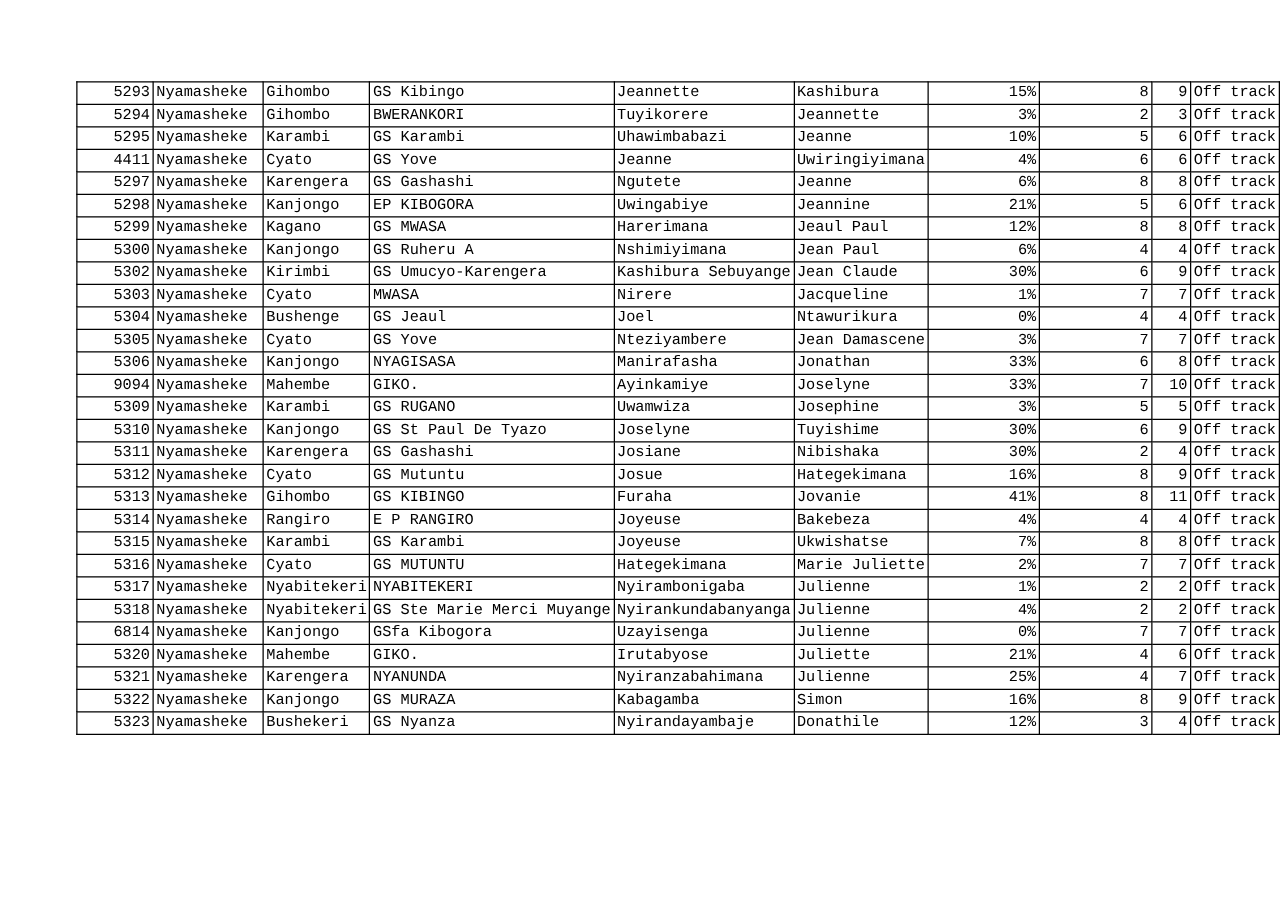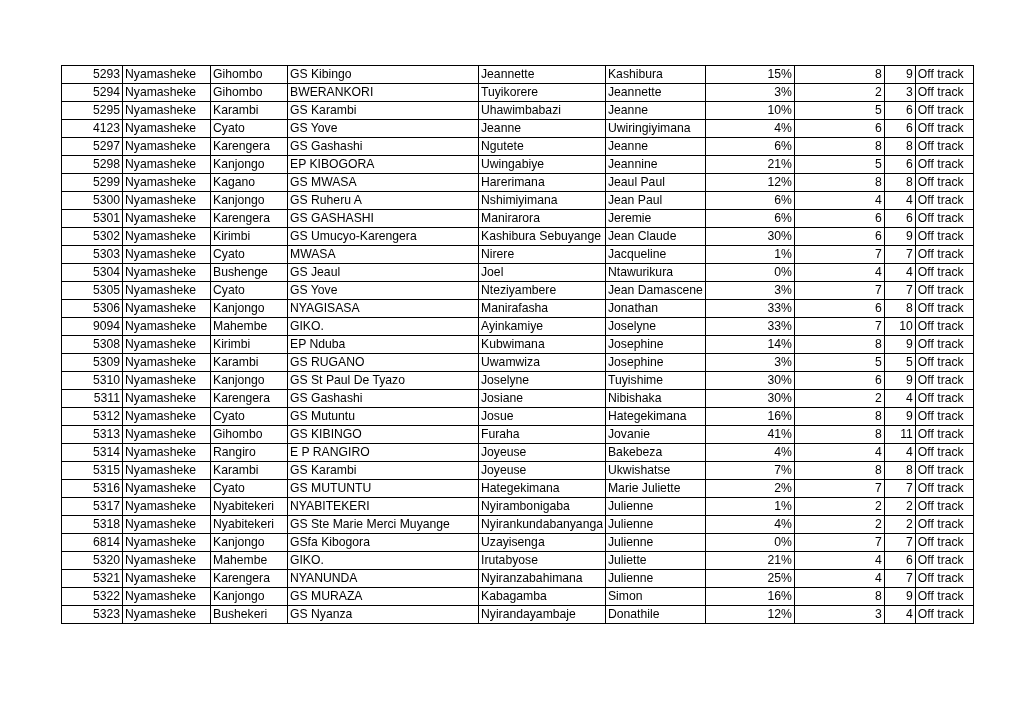--- a/index.html
+++ b/index.html
@@ -12,20 +12,21 @@
       height: 724px;
       position: relative;
       overflow: hidden;
       font-family: "Liberation Sans", sans-serif;
     }
     .page {
       position: absolute;
       left: 0; top: 0;
       width: 1024px; height: 724px;
       background: #ffffff;
+      font-family: Liberation Mono, monospace;
     }
     table.sheet {
       position: absolute;
       left: 61px;
       top: 65px;
       border-collapse: collapse;
       table-layout: fixed;
       border: 1.5px solid #000;
     }
     table.sheet td {
@@ -101,21 +102,21 @@
           <td class="txt">Karambi</td>
           <td class="txt">GS Karambi</td>
           <td class="txt">Uhawimbabazi</td>
           <td class="txt">Jeanne</td>
           <td class="num">10%</td>
           <td class="num">5</td>
           <td class="num">6</td>
           <td class="txt">Off track</td>
         </tr>
         <tr>
-          <td class="num">4123</td>
+          <td class="num">4411</td>
           <td class="txt">Nyamasheke</td>
           <td class="txt">Cyato</td>
           <td class="txt">GS Yove</td>
           <td class="txt">Jeanne</td>
           <td class="txt">Uwiringiyimana</td>
           <td class="num">4%</td>
           <td class="num">6</td>
           <td class="num">6</td>
           <td class="txt">Off track</td>
         </tr>
@@ -161,32 +162,20 @@
           <td class="txt">Kanjongo</td>
           <td class="txt">GS Ruheru A</td>
           <td class="txt">Nshimiyimana</td>
           <td class="txt">Jean Paul</td>
           <td class="num">6%</td>
           <td class="num">4</td>
           <td class="num">4</td>
           <td class="txt">Off track</td>
         </tr>
         <tr>
-          <td class="num">5301</td>
-          <td class="txt">Nyamasheke</td>
-          <td class="txt">Karengera</td>
-          <td class="txt">GS GASHASHI</td>
-          <td class="txt">Manirarora</td>
-          <td class="txt">Jeremie</td>
-          <td class="num">6%</td>
-          <td class="num">6</td>
-          <td class="num">6</td>
-          <td class="txt">Off track</td>
-        </tr>
-        <tr>
           <td class="num">5302</td>
           <td class="txt">Nyamasheke</td>
           <td class="txt">Kirimbi</td>
           <td class="txt">GS Umucyo-Karengera</td>
           <td class="txt">Kashibura Sebuyange</td>
           <td class="txt">Jean Claude</td>
           <td class="num">30%</td>
           <td class="num">6</td>
           <td class="num">9</td>
           <td class="txt">Off track</td>
@@ -242,32 +231,20 @@
         <tr>
           <td class="num">9094</td>
           <td class="txt">Nyamasheke</td>
           <td class="txt">Mahembe</td>
           <td class="txt">GIKO.</td>
           <td class="txt">Ayinkamiye</td>
           <td class="txt">Joselyne</td>
           <td class="num">33%</td>
           <td class="num">7</td>
           <td class="num">10</td>
-          <td class="txt">Off track</td>
-        </tr>
-        <tr>
-          <td class="num">5308</td>
-          <td class="txt">Nyamasheke</td>
-          <td class="txt">Kirimbi</td>
-          <td class="txt">EP Nduba</td>
-          <td class="txt">Kubwimana</td>
-          <td class="txt">Josephine</td>
-          <td class="num">14%</td>
-          <td class="num">8</td>
-          <td class="num">9</td>
           <td class="txt">Off track</td>
         </tr>
         <tr>
           <td class="num">5309</td>
           <td class="txt">Nyamasheke</td>
           <td class="txt">Karambi</td>
           <td class="txt">GS RUGANO</td>
           <td class="txt">Uwamwiza</td>
           <td class="txt">Josephine</td>
           <td class="num">3%</td>

